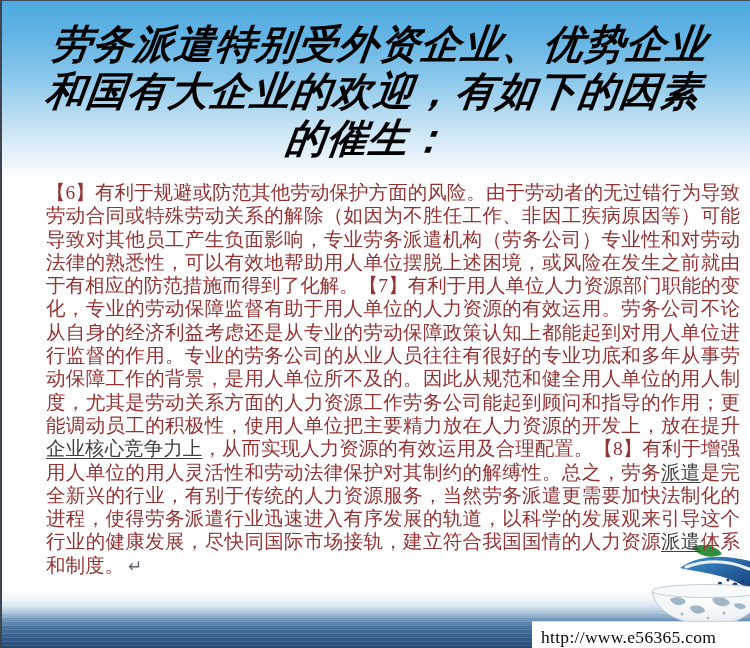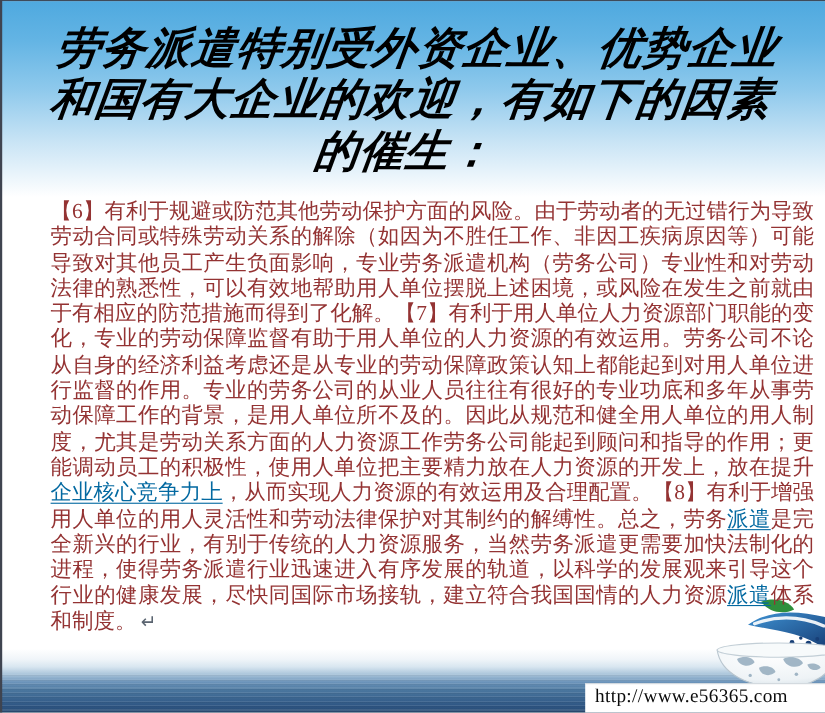--- a/index.html
+++ b/index.html
@@ -27,21 +27,21 @@
     white-space:pre-line;
   }
   .body-text{
     position:absolute;left:46px;top:181px;width:694px;margin:0;
     font-size:19.5px;line-height:23.3px;
     color:#943333;
     text-align:justify;
     z-index:3;
   }
   .seg-normal{text-decoration:none;font-family:Liberation Serif, serif;}
-  .seg-underline{text-decoration:underline;text-underline-offset:3px;color:#0369a1;}
+  .seg-underline{text-decoration:underline;text-underline-offset:3px;color:#404040;}
   .seg-mark{
     color:#5a6470;font-size:17px;
     font-family:"DejaVu Sans",sans-serif;
     padding-left:4px;
   }
   .ocean{
     position:absolute;left:0;right:0;bottom:0;height:58px;z-index:1;
     background:linear-gradient(180deg,
       #ffffff 0%,#f0f5f9 16%,#d8e6f0 28%,#a9c4da 40%,
       #6c94ba 52%,#4b779f 64%,#3a648f 78%,#2e5583 90%,#27496f 100%);
@@ -50,21 +50,21 @@
     content:"";position:absolute;left:0;right:0;top:40%;bottom:0;
     background:repeating-linear-gradient(180deg,
       rgba(255,255,255,0.10) 0 1px,rgba(0,0,0,0.05) 1px 2px,transparent 2px 4px);
   }
   .globe{
     position:absolute;right:0;bottom:20px;width:128px;height:84px;z-index:2;
   }
   .url-box{
     position:absolute;right:0;bottom:0;width:218px;height:26px;z-index:5;
     background:#ffffff;border-top:1px solid #cfd6dc;
-    display:flex;align-items:flex-start;
+    display:flex;align-items:flex-end;
     cursor:pointer;
   }
   .url-box span{
     font-family:"Liberation Serif","DejaVu Serif",serif;
     font-size:17.5px;color:#0b0b0b;padding-left:9px;letter-spacing:0.3px;
   }
 </style>
 </head>
 <body>
 

